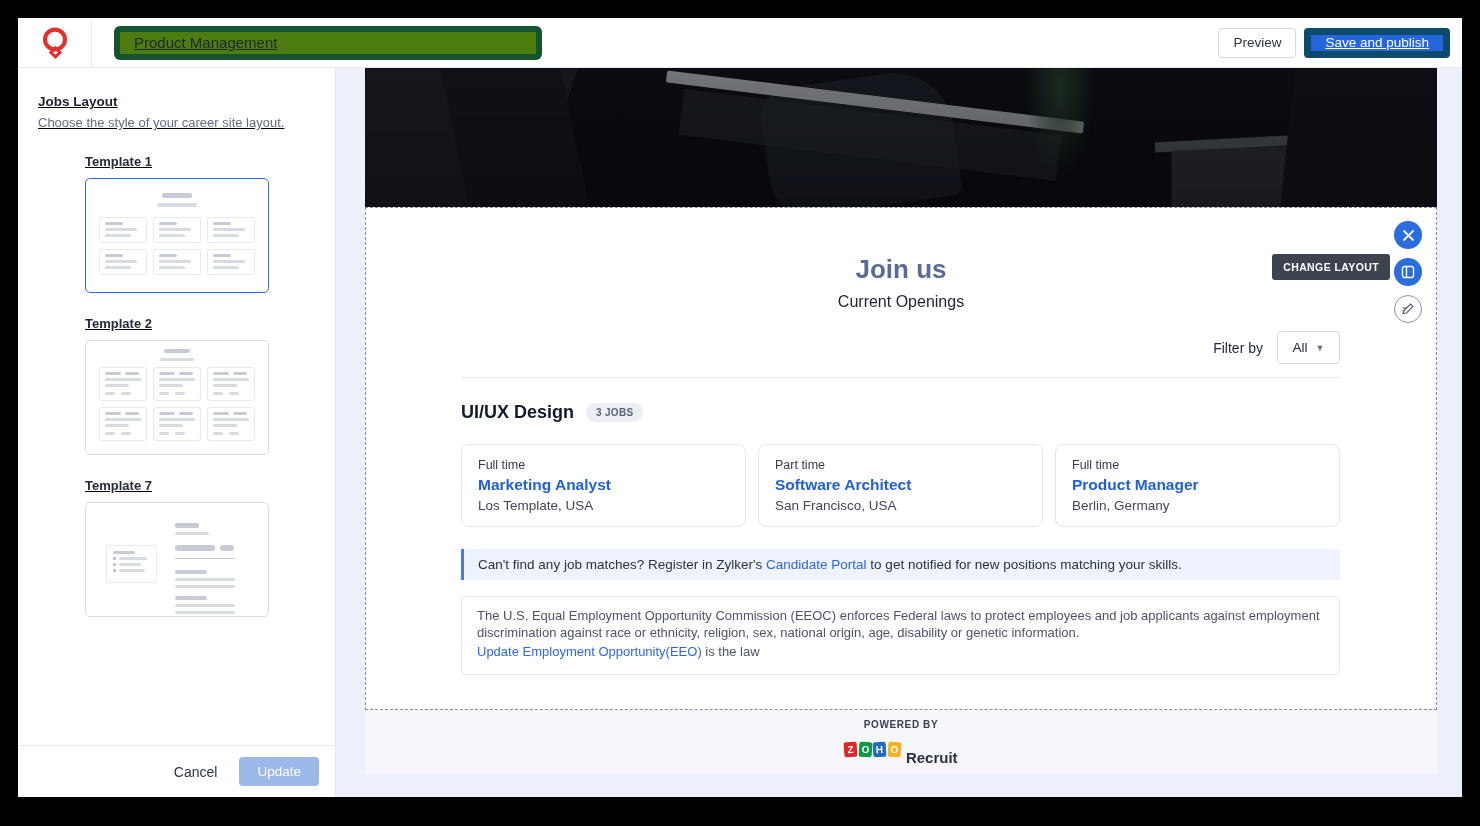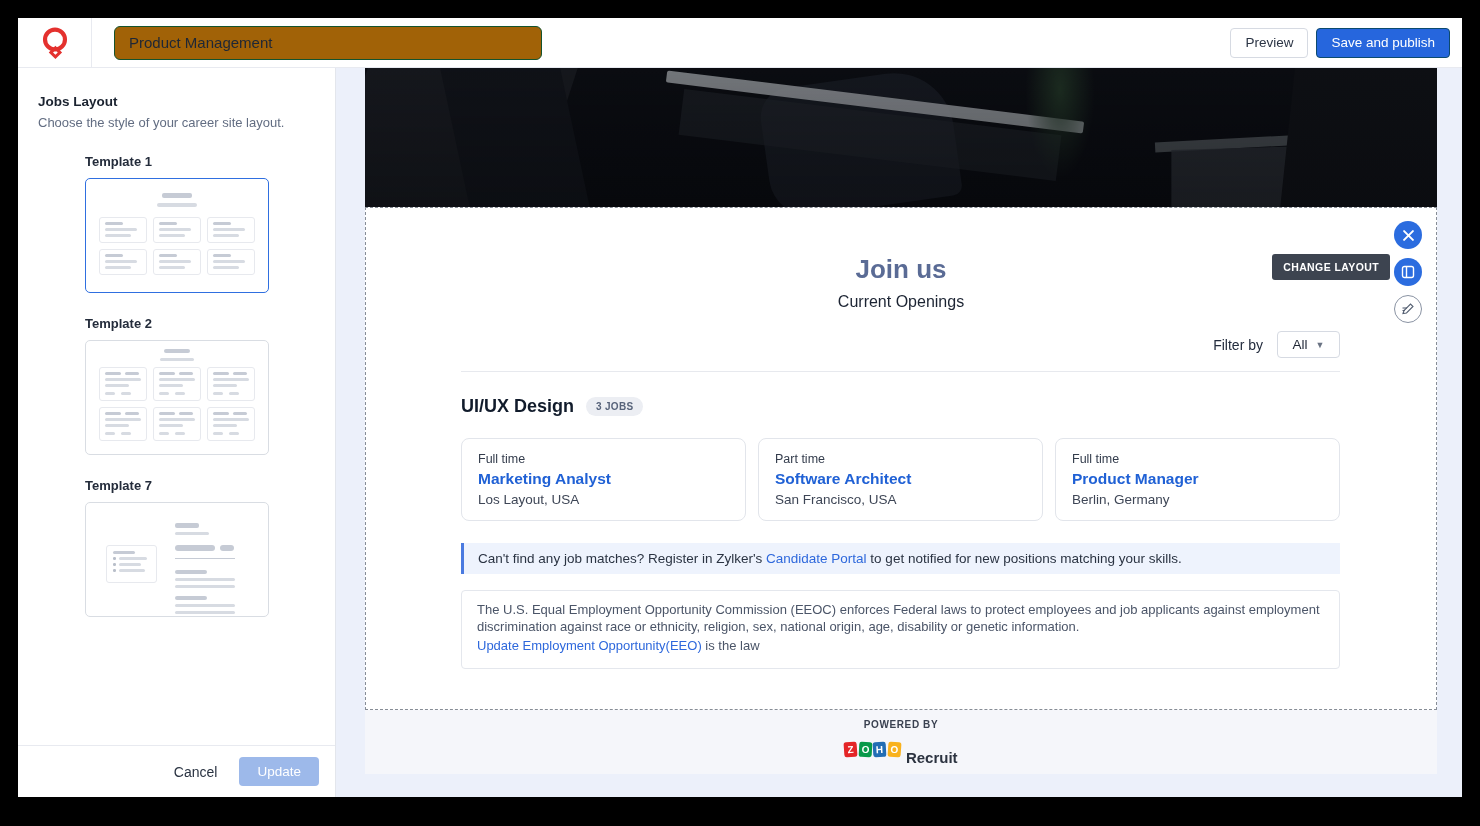--- a/index.html
+++ b/index.html
@@ -3,35 +3,35 @@
 <meta charset="utf-8">
 <style>
   * { margin:0; padding:0; box-sizing:border-box; }
   html,body { width:1480px; height:826px; background:#000; font-family:"Liberation Sans", sans-serif; }
   .frame { position:relative; width:1480px; height:826px; background:#000; overflow:hidden; }
   .window { position:absolute; left:18px; top:18px; width:1444px; height:779px; background:#fff; display:flex; flex-direction:column; overflow:hidden; }
 
   
   .topbar { height:50px; background:#fff; border-bottom:1px solid #e8eaf0; display:flex; align-items:center; flex:0 0 auto; }
   .logo-box { width:74px; height:100%; display:flex; align-items:center; justify-content:center; border-right:1px solid #e8eaf0; }
-  .title-input { margin-left:22px; width:428px; height:34px; background:#a16207; border:1px solid #14532d; border-radius:6px; padding:0 14px; font-size:15px; color:#1e2736; font-family:"Liberation Sans", sans-serif; outline:none; }
+  .title-input { margin-left:22px; width:428px; height:34px; background:#4d7c0f; border:6px solid #14532d; border-radius:6px; padding:0 14px; font-size:15px; color:#1e2736; font-family:"Liberation Sans", sans-serif; outline:none;text-decoration:underline; }
   .topbar-actions { margin-left:auto; margin-right:12px; display:flex; gap:8px; }
   .btn { height:30px; border-radius:4px; font-size:13.5px; padding:0 14px; cursor:pointer; font-family:"Liberation Sans", sans-serif; }
   .btn-secondary { background:#fff; border:1px solid #d6dae2; color:#2c3545; }
-  .btn-primary { background:#2666dd; border:1px solid #0c4a6e; color:#fff; }
+  .btn-primary { background:#2666dd; border:7px solid #0c4a6e; color:#fff;text-decoration:underline; }
 
   
   .app-body { display:flex; flex:1 1 auto; min-height:0; }
 
   
   .sidebar { width:318px; flex:0 0 auto; background:#fff; border-right:1px solid #e3e6ec; display:flex; flex-direction:column; }
   .sidebar-head { height:54px; background:#f7f8fa; border-bottom:1px solid #e8eaf0; display:flex; align-items:center; padding:0 18px; flex:0 0 auto; }
   .sidebar-head-title { font-size:15px; font-weight:bold; color:#16202e; }
   .sidebar-close { margin-left:auto; font-size:17px; color:#8a93a3; cursor:pointer; line-height:1; }
-  .sidebar-content { flex:1 1 auto; overflow:hidden; padding:26px 20px 0 20px; }
+  .sidebar-content { flex:1 1 auto; overflow:hidden; padding:26px 20px 0 20px;text-decoration:underline; }
   .side-sec-title { font-size:13.5px; font-weight:bold; color:#1b2330; }
   .side-sec-desc { font-size:13px; color:#626d82; margin-top:6px; }
   .tpl-col { margin-left:47px; width:184px; margin-top:24px; }
   .tpl-label { font-size:13px; font-weight:bold; color:#242c3b; margin-bottom:9px; }
   .tpl-thumb { width:184px; height:115px; background:#fff; border:1px solid #d9dde3; border-radius:5px; position:relative; cursor:pointer; margin-bottom:23px; overflow:hidden; }
   .tpl-thumb.selected { border:1.5px solid #2f6fe0; }
   .bar { background:#c6cbd5; border-radius:2px; }
   .bar.lt { background:#d7dbe2; }
   .tpl-center { display:flex; flex-direction:column; align-items:center; padding-top:14px; gap:5px; }
   .mini-grid { display:flex; flex-wrap:wrap; gap:6px; justify-content:center; margin-top:10px; padding:0 12px; }
@@ -70,21 +70,21 @@
   .circle-blue { background:#2b6cdf; color:#fff; }
   .circle-white { background:#fff; border:1px solid #8a93a3; color:#556072; }
   .tooltip { position:absolute; top:46px; right:46px; background:#3d4450; color:#fff; font-size:10.5px; font-weight:bold; letter-spacing:.4px; padding:7px 11px; border-radius:3px; white-space:nowrap; }
 
   .joinus-title { text-align:center; padding-top:46px; font-size:26px; font-weight:bold; color:#5a6b95; }
   .joinus-sub { text-align:center; margin-top:8px; font-size:16px; color:#1c2433; }
 
   .zone-inner { padding:0 96px 0 95px; }
   .filter-row { display:flex; justify-content:flex-end; align-items:center; gap:14px; margin-top:20px; }
   .filter-label { font-size:14px; color:#232c3d; }
-  .filter-select { height:27px; min-width:63px; background:#fff; border:1px solid #d6dae2; border-radius:4px; display:flex; align-items:center; justify-content:center; gap:8px; font-size:13.5px; color:#1f2634; padding:0 10px; cursor:pointer; }
+  .filter-select { height:33px; min-width:63px; background:#fff; border:1px solid #d6dae2; border-radius:4px; display:flex; align-items:center; justify-content:center; gap:8px; font-size:13.5px; color:#1f2634; padding:0 10px; cursor:pointer; }
   .caret { font-size:9px; color:#6a7383; }
   .divider { height:1px; background:#e7e9ee; margin-top:13px; }
 
   .section-head { display:flex; align-items:center; gap:12px; margin-top:24px; }
   .section-title { font-size:18px; font-weight:bold; color:#111b2b; }
   .jobs-badge { background:#eceef3; color:#57637a; font-size:10px; font-weight:bold; letter-spacing:.3px; padding:4px 10px; border-radius:11px; }
 
   .cards { display:flex; gap:12px; margin-top:21px; }
   .job-card { flex:1; background:#fff; border:1px solid #e2e5eb; border-radius:8px; padding:13px 16px; cursor:pointer; }
   .job-type { font-size:12.5px; color:#333c4c; }
@@ -354,21 +354,21 @@
 
               <div class="section-head">
                 <span class="section-title">UI/UX Design</span>
                 <span class="jobs-badge">3 JOBS</span>
               </div>
 
               <div class="cards">
                 <div class="job-card">
                   <div class="job-type">Full time</div>
                   <div class="job-title">Marketing Analyst</div>
-                  <div class="job-loc">Los Layout, USA</div>
+                  <div class="job-loc">Los Template, USA</div>
                 </div>
                 <div class="job-card">
                   <div class="job-type">Part time</div>
                   <div class="job-title">Software Architect</div>
                   <div class="job-loc">San Francisco, USA</div>
                 </div>
                 <div class="job-card">
                   <div class="job-type">Full time</div>
                   <div class="job-title">Product Manager</div>
                   <div class="job-loc">Berlin, Germany</div>

